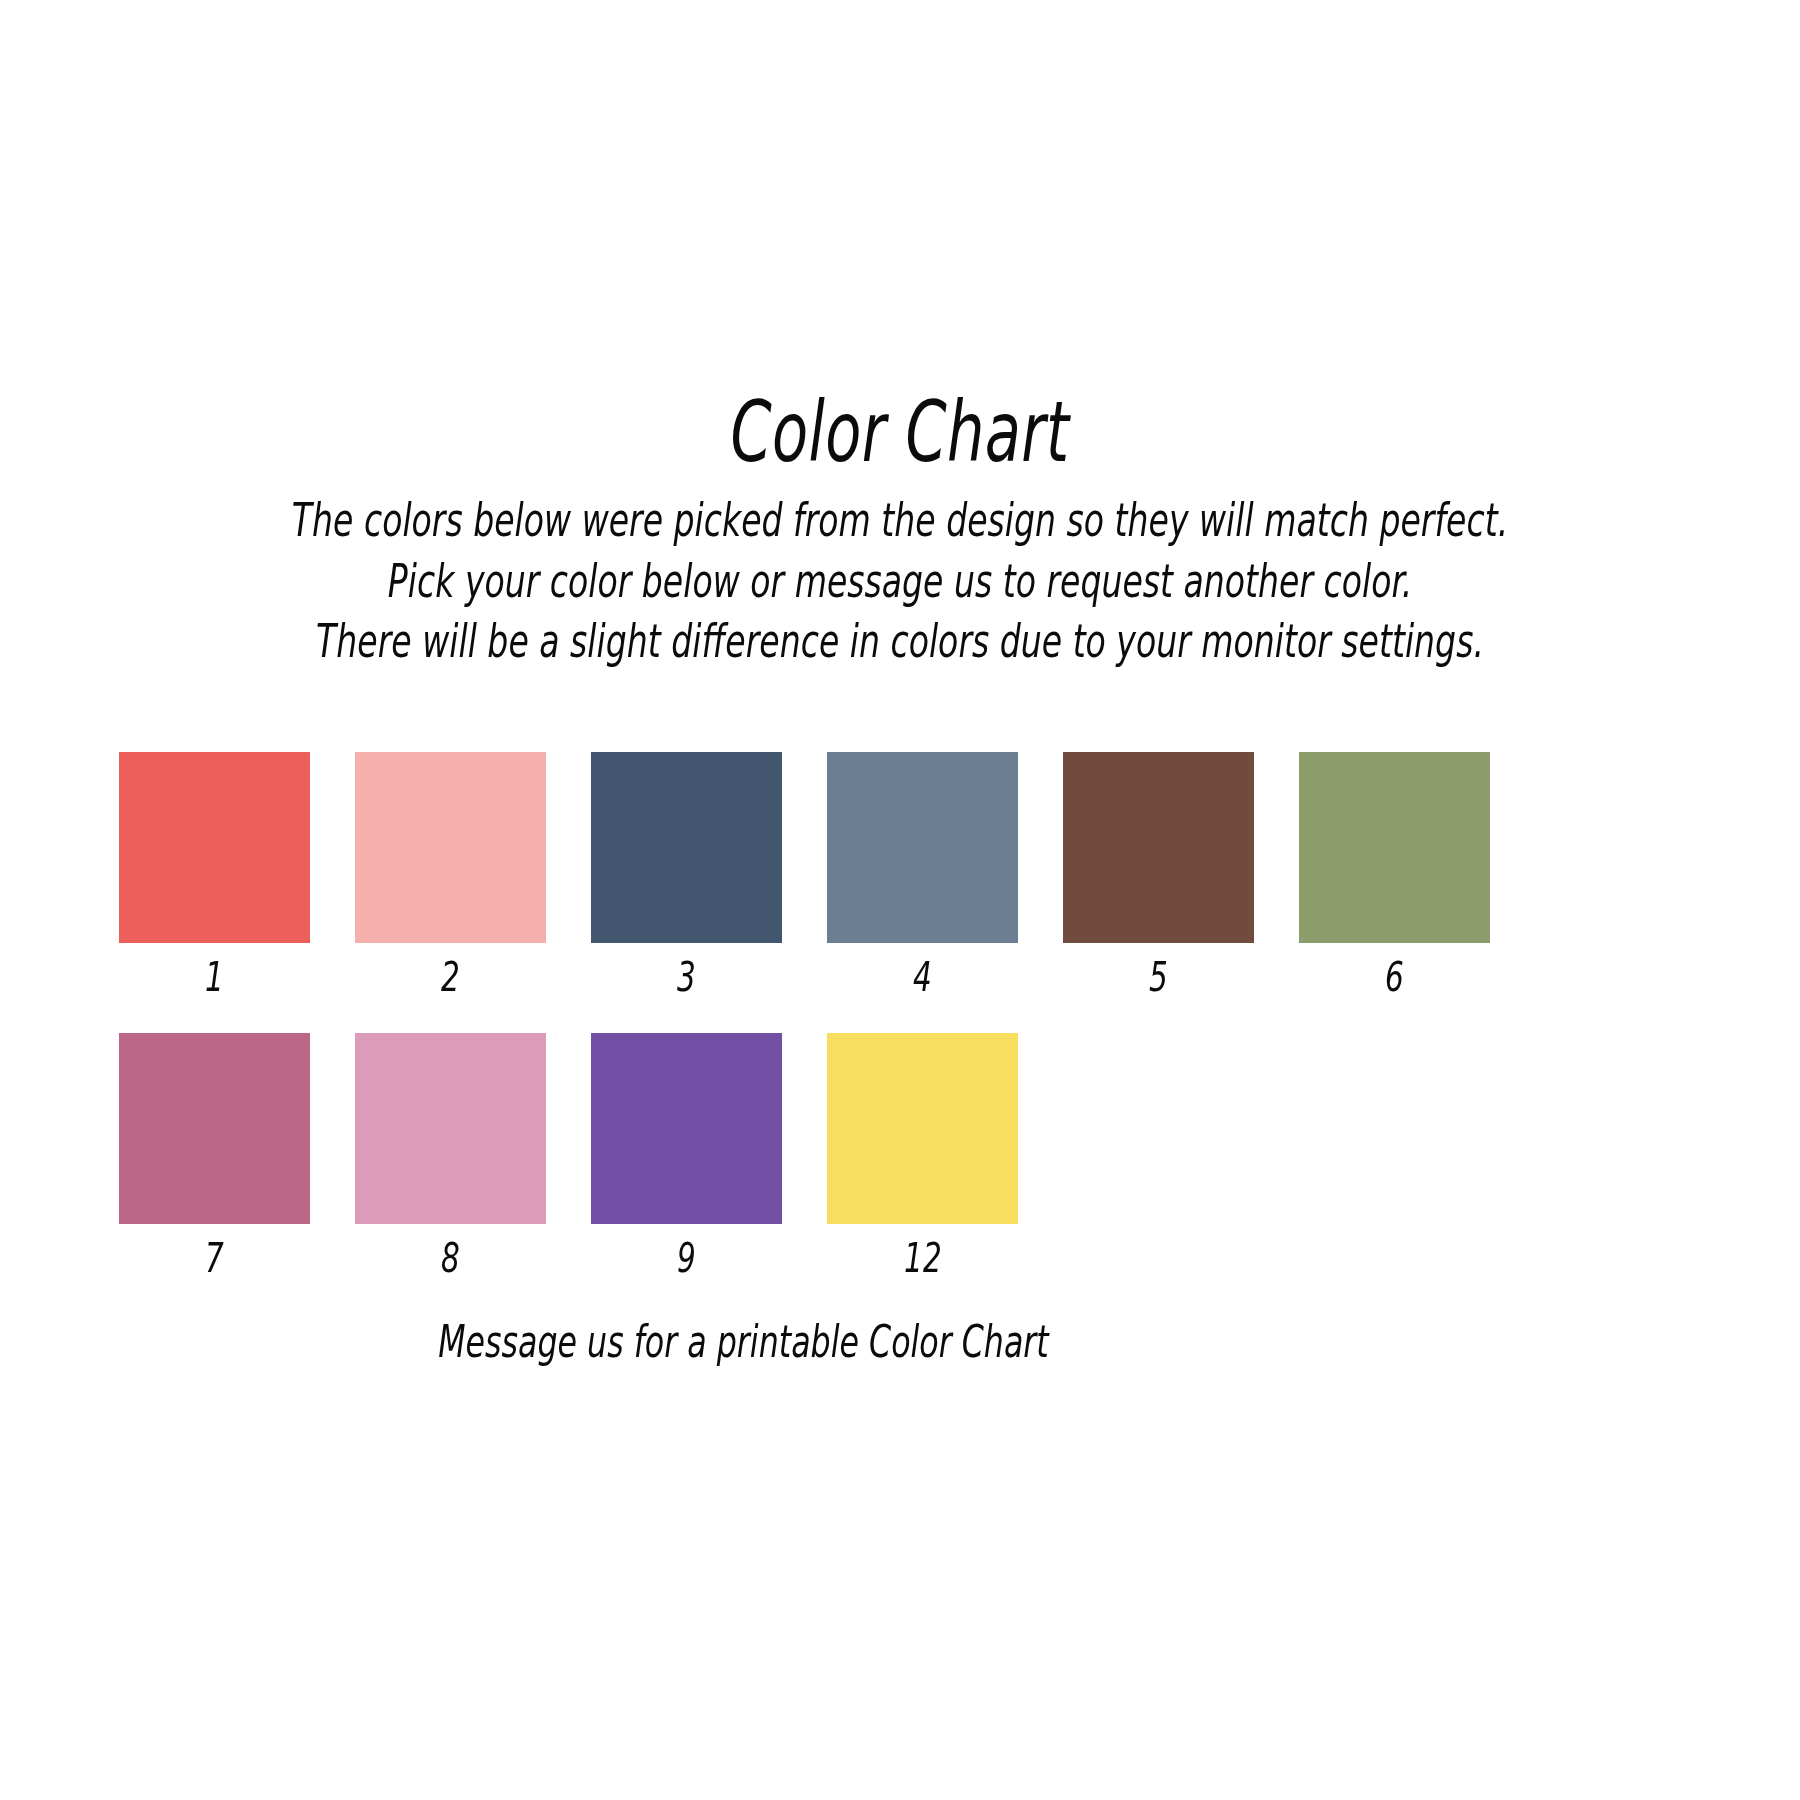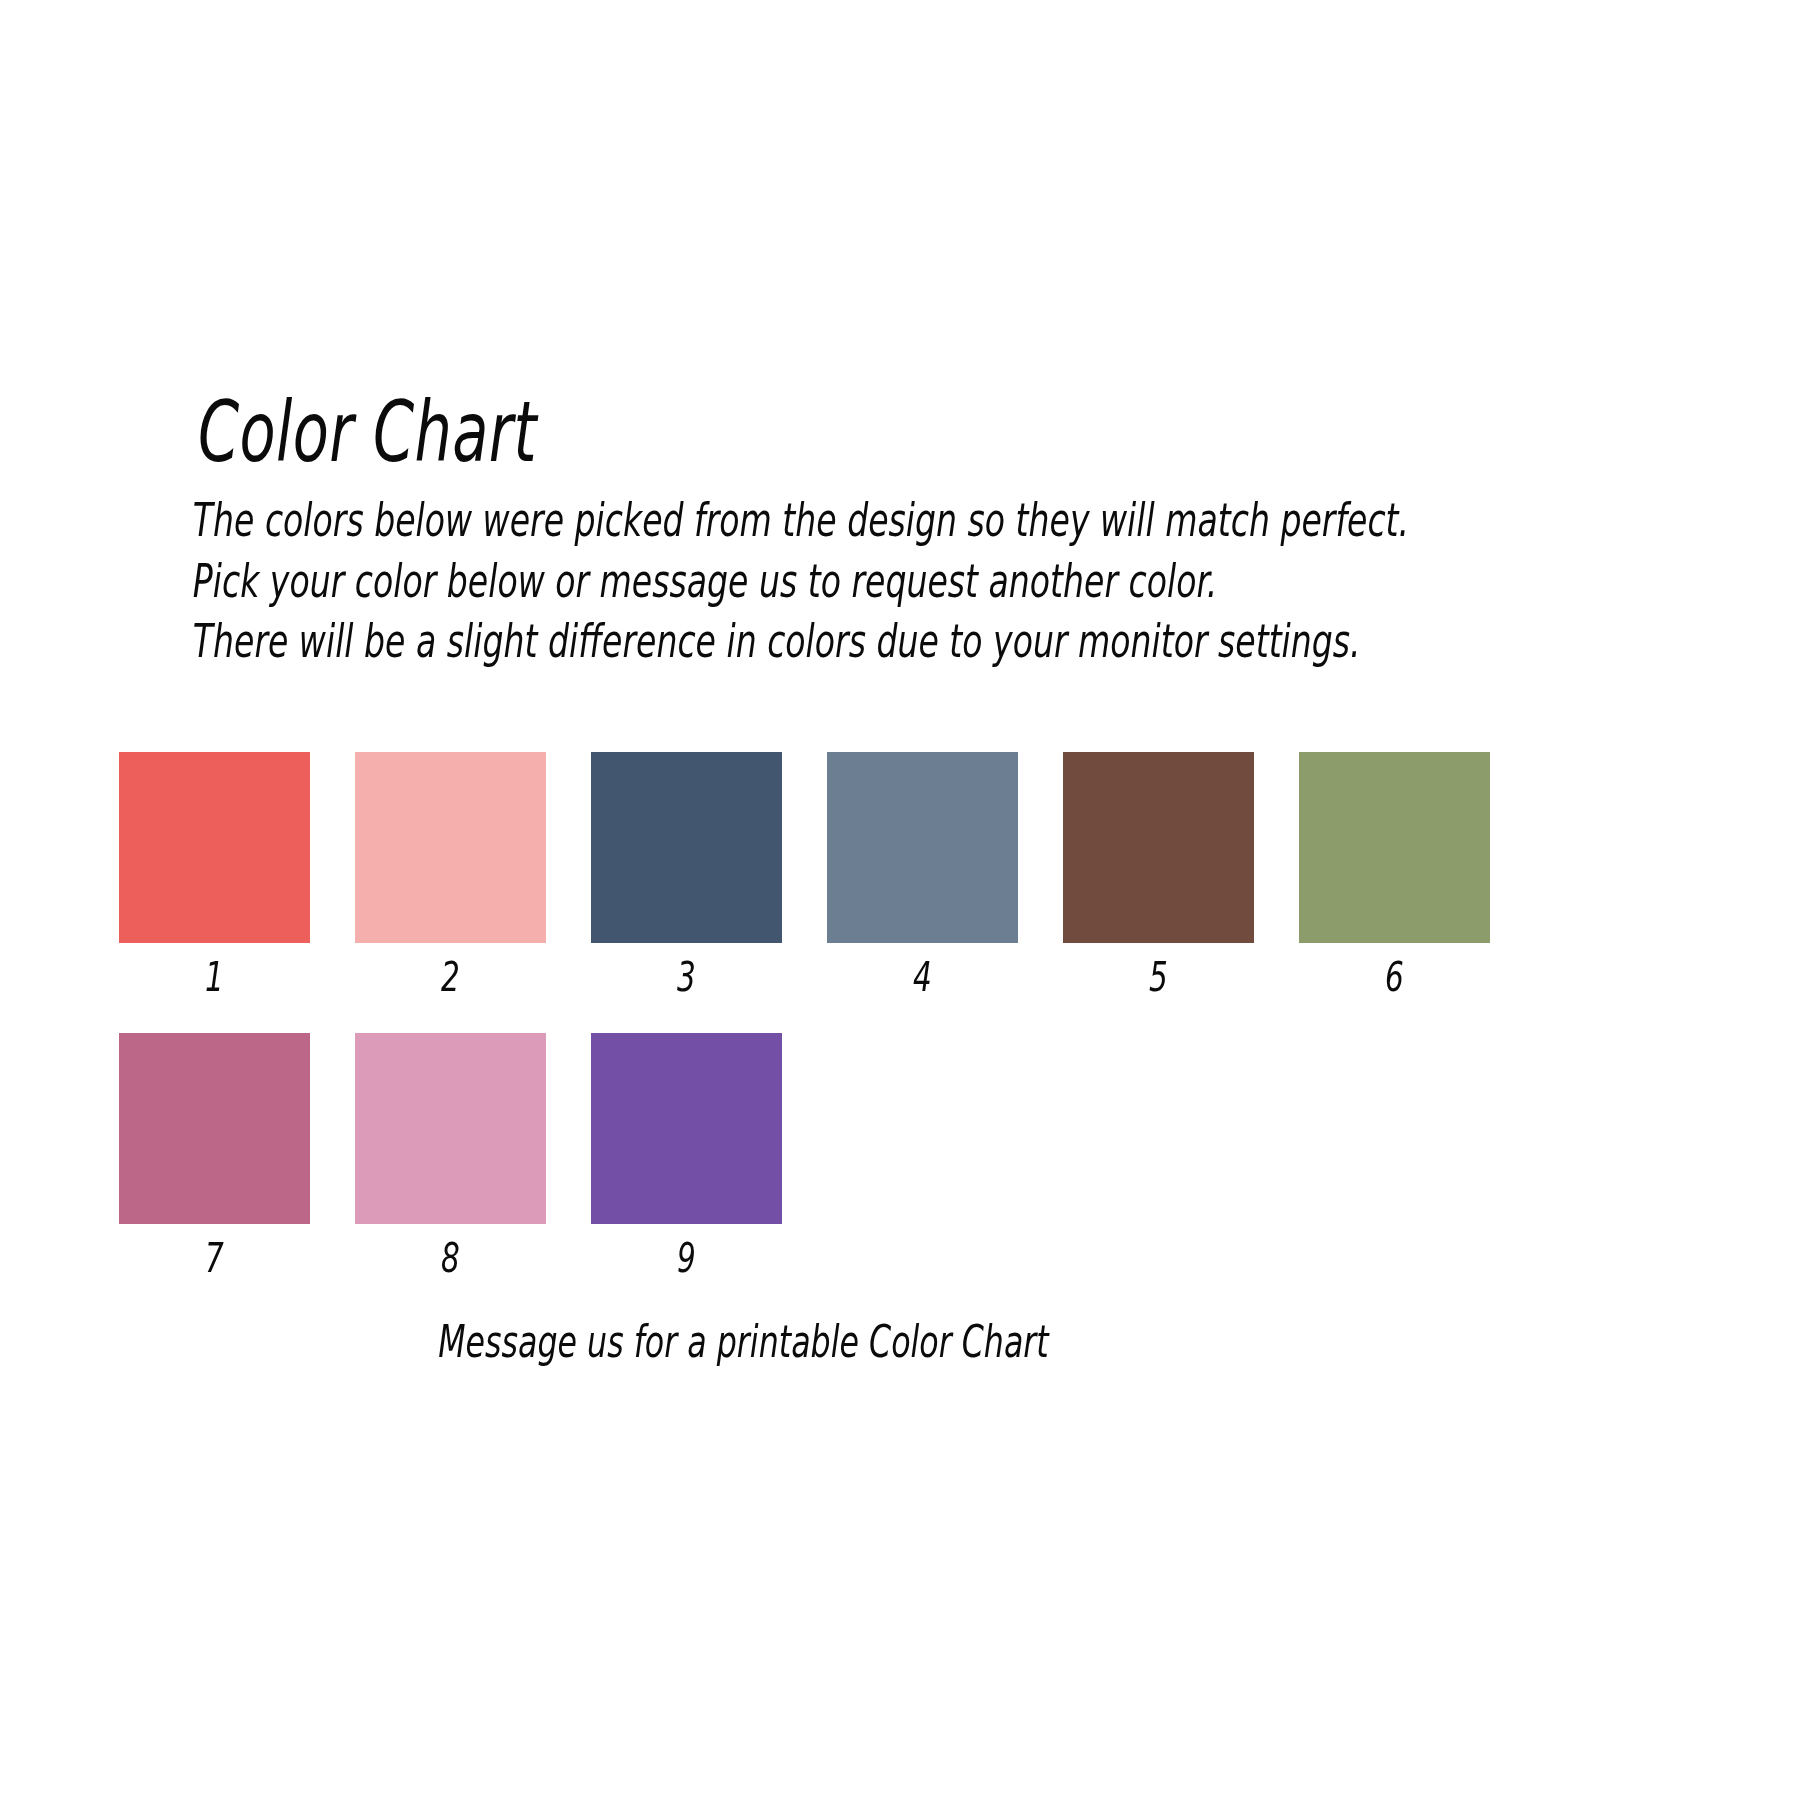--- a/index.html
+++ b/index.html
@@ -20,20 +20,21 @@
     height: 1800px;
     box-sizing: border-box;
   }
 
   
   .header {
     position: absolute;
     left: 0;
     top: 390px;
     width: 1800px;
+    text-align: center;
   }
 
   .chart-title {
     font-family: "DejaVu Sans Condensed", "Liberation Sans Narrow", "Liberation Sans", sans-serif;
     font-size: 84px;
     line-height: 1.0;
     font-weight: 400;
     font-style: italic;
     color: #0B0B0B;
     letter-spacing: 0.5px;
@@ -171,20 +172,24 @@
         <span class="swatch-number">7</span>
       </div>
       <div class="swatch-cell">
         <span class="swatch-chip" style="background-color: rgb(220, 155, 184);"></span>
         <span class="swatch-number">8</span>
       </div>
       <div class="swatch-cell">
         <span class="swatch-chip" style="background-color: rgb(115, 80, 165);"></span>
         <span class="swatch-number">9</span>
       </div>
+      <div class="swatch-cell">
+        <span class="swatch-chip" style="background-color: rgb(247, 222, 95);"></span>
+        <span class="swatch-number">12</span>
+      </div>
     </div>
   </div>
 
   <div class="footer">
     <div class="footer-text">Message us for a printable Color Chart</div>
   </div>
 
 </div>
 
 </body></html>

